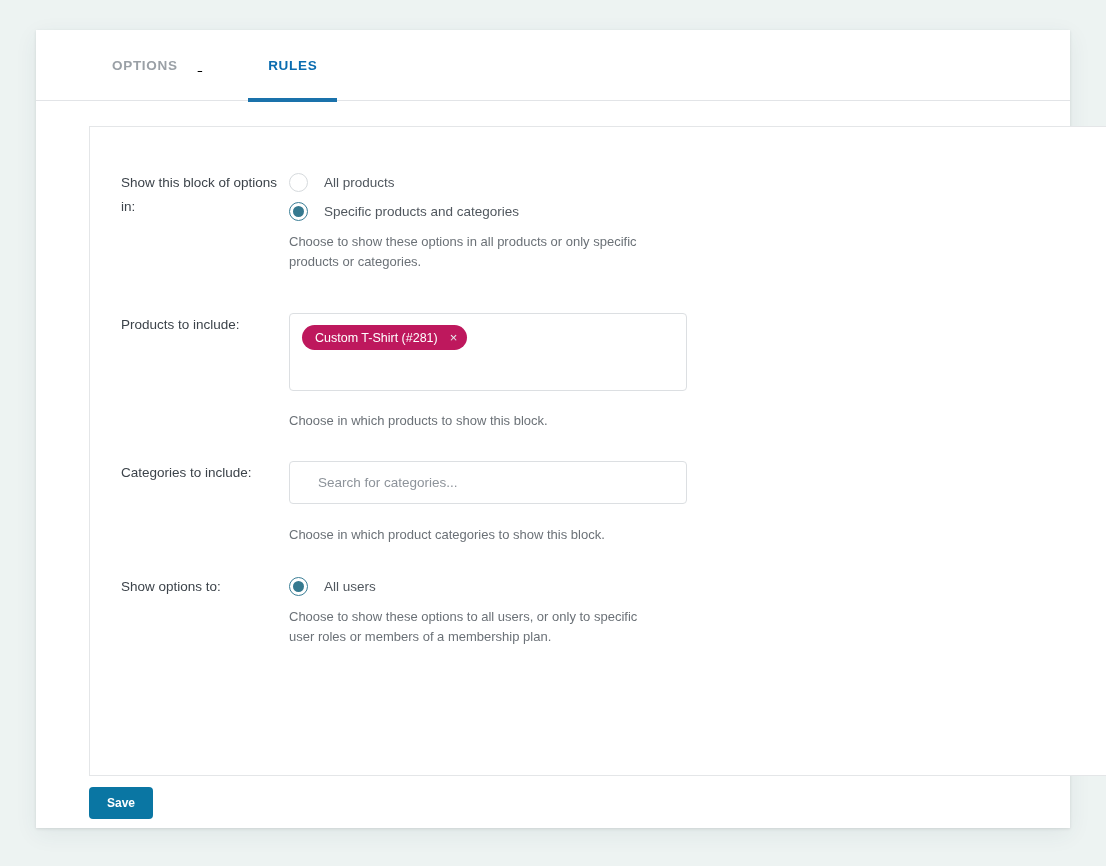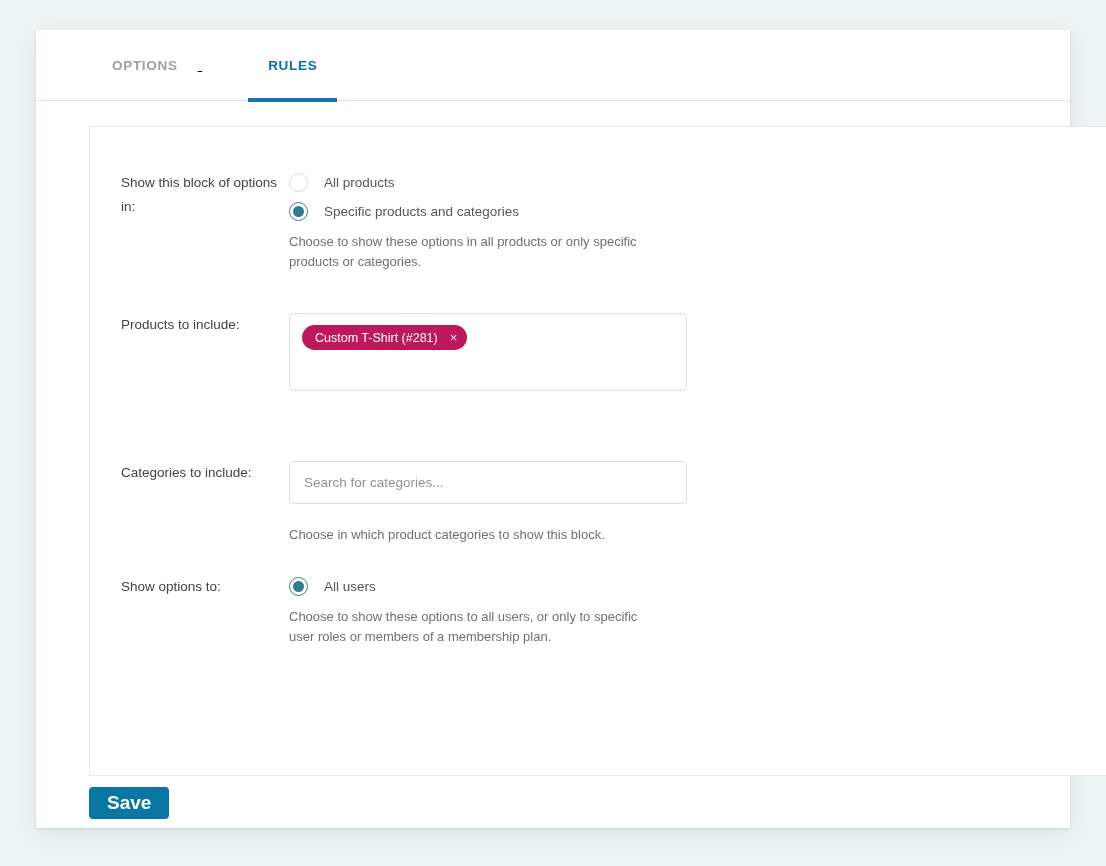--- a/index.html
+++ b/index.html
@@ -184,41 +184,41 @@
   }
 
   
   .search-input {
     width: 398px;
     height: 43px;
     border: 1px solid #dcdfe2;
     border-radius: 4px;
     background: #fff;
     box-sizing: border-box;
-    padding: 0 14px;
+    padding: 0 28px;
     font-size: 13.5px;
     color: #50575e;
     font-family: "Liberation Sans", sans-serif;
     outline: none;
   }
   .search-input::placeholder { color: #8d939a; }
 
   
   .footer {
     position: absolute;
     left: 53px;
     top: 757px;
     width: 960px;
     height: 60px;
   }
   .save-button {
     display: inline-block;
     background: #0a76a3;
     color: #ffffff;
-    font-size: 19px;
+    font-size: 12px;
     font-weight: bold;
     border: none;
     border-radius: 4px;
     padding: 0 18px;
     height: 32px;
     line-height: 32px;
     cursor: pointer;
     font-family: "Liberation Sans", sans-serif;
   }
 </style>
@@ -263,20 +263,21 @@
           <div class="row-label">Products to include:</div>
           <div class="row-field">
 
             <div class="token-box">
               <span class="chip">
                 <span>Custom T-Shirt (#281)</span>
                 <span class="chip-x">×</span>
               </span>
             </div>
 
+            <div class="help" style="margin-top:20px;">Choose in which products to show this block.</div>
           </div>
         </div>
 
         <div class="row" style="top:334px;">
           <div class="row-label">Categories to include:</div>
           <div class="row-field">
 
             <input class="search-input" type="text" placeholder="Search for categories..." style="">
 
             <div class="help" style="margin-top:21px;">Choose in which product categories to show this block.</div>

